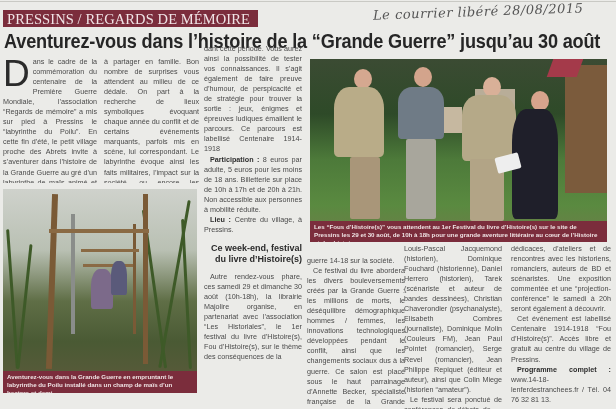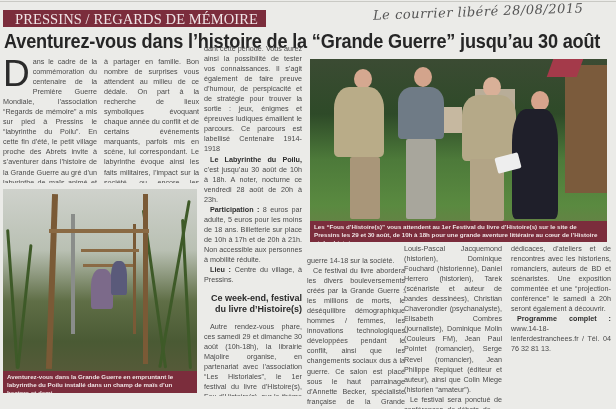--- a/index.html
+++ b/index.html
@@ -1,18 +1,18 @@
 <!DOCTYPE html>
 <html><head>
 <meta charset="utf-8">
 <style>
   html,body{margin:0;padding:0;}
   body{width:616px;height:409px;background:#ebebe8;overflow:hidden;position:relative;font-family:"Liberation Sans",sans-serif;color:#3a3a3a;}
   .topline{position:absolute;left:0;top:1px;width:616px;height:1px;background:#c9c9c4;}
-  .section-tag{position:absolute;left:3px;top:10px;height:17px;padding:0 8px 0 12px;background:#7b2d3c;color:#f0e4e6;font-family:"Liberation Serif",serif;font-size:14.5px;line-height:18px;letter-spacing:0.1px;}
+  .section-tag{position:absolute;left:3px;top:10px;height:17px;padding:0 8px 0 4px;background:#7b2d3c;color:#f0e4e6;font-family:"Liberation Serif",serif;font-size:14.5px;line-height:18px;letter-spacing:0.1px;}
   .handwriting{position:absolute;left:373px;top:4px;font-family:"DejaVu Serif",serif;font-style:italic;font-size:13px;color:#555;transform:rotate(-2deg);letter-spacing:0.5px;}
   .headline{position:absolute;left:4px;top:30px;font-family:"Liberation Sans",sans-serif;font-weight:bold;font-size:19.5px;color:#262626;letter-spacing:-0.2px;transform:scaleX(0.93);transform-origin:left;white-space:nowrap;}
   .col{position:absolute;font-size:7.2px;line-height:10.05px;color:#4a4a4a;text-align:justify;overflow:hidden;}
   .col p{margin:0;}
   .col .indent{text-indent:6px;}
   .col b{color:#2e2e2e;}
   .col1{left:3px;top:57px;width:94px;height:126px;}
   .dropcap{float:left;font-size:37px;line-height:31px;margin:1px 3px 0 0;color:#2b2b2b;font-family:"Liberation Sans",sans-serif;}
   .col2{left:104px;top:57px;width:95px;height:126px;}
   .col3{left:204px;top:44px;width:98px;height:352px;}
@@ -50,39 +50,39 @@
   <span class="dropcap">D</span>
   <span>ans le cadre de la commémoration du centenaire de la Première Guerre Mondiale, l’association “Regards de mémoire” a mis sur pied à Pressins le “labyrinthe du Poilu”. En cette fin d’été, le petit village proche des Abrets invite à s’aventurer dans l’histoire de la Grande Guerre au gré d’un labyrinthe de maïs animé et théâtralisé. Voilà une aventure ludique et pédagogique</span>
 </div>
 
 <div class="col col2">
   <span>à partager en famille. Bon nombre de surprises vous attendent au milieu de ce dédale. On part à la recherche de lieux symboliques évoquant chaque année du conflit et de certains événements marquants, parfois mis en scène, lui correspondant. Le labyrinthe évoque ainsi les faits militaires, l’impact sur la société, ou encore les progrès techniques et scientifiques réalisés pen-</span>
 </div>
 
 <div class="col col3">
   <p>dant cette période. Vous aurez ainsi la possibilité de tester vos connaissances. Il s’agit également de faire preuve d’humour, de perspicacité et de stratégie pour trouver la sortie : jeux, énigmes et épreuves ludiques émaillent le parcours. Ce parcours est labellisé Centenaire 1914-1918</p>
-  <p class="indent"><b>Le Labyrinthe du Poilu,</b><span> c’est jusqu’au 30 août de 10h à 18h. A noter, nocturne ce vendredi 28 août de 20h à 23h.</span></p>
   <p class="indent"><b>Participation :</b><span> 8 euros par adulte, 5 euros pour les moins de 18 ans. Billetterie sur place de 10h à 17h et de 20h à 21h. Non accessible aux personnes à mobilité réduite.</span></p>
   <p class="indent"><b>Lieu :</b><span> Centre du village, à Pressins.</span></p>
   <div class="subhead">Ce week-end, festival du livre d’Histoire(s)</div>
   <p class="indent">Autre rendez-vous phare, ces samedi 29 et dimanche 30 août (10h-18h), la librairie Majolire organise, en partenariat avec l’association “Les Historiales”, le 1er festival du livre d’Histoire(s), Fou d’Histoire(s), sur le thème des conséquences de la</p>
 </div>
 
 <div class="col col4">
   <p>guerre 14-18 sur la société.</p>
   <p class="indent">Ce festival du livre abordera les divers bouleversements créés par la Grande Guerre : les millions de morts, le déséquilibre démographique hommes / femmes, les innovations technologiques développées pendant le conflit, ainsi que les changements sociaux dus à la guerre. Ce salon est placé sous le haut parrainage d’Annette Becker, spécialiste française de la Grande Guerre. Il accueillera notamment</p>
 </div>
 
 <div class="col col5">
   <p>Louis-Pascal Jacquemond (historien), Dominique Fouchard (historienne), Daniel Herrero (historien), Tarek (scénariste et auteur de bandes dessinées), Christian Chaverondier (psychanalyste), Elisabeth Combres (journaliste), Dominique Molin (Couleurs FM), Jean Paul Pointet (romancier), Serge Revel (romancier), Jean Philippe Repiquet (éditeur et auteur), ainsi que Colin Miege (historien “amateur”).</p>
   <p class="indent">Le festival sera ponctué de conférences, de débats, de</p>
 </div>
 
 <div class="col col6">
   <p>dédicaces, d’ateliers et de rencontres avec les historiens, romanciers, auteurs de BD et scénaristes. Une exposition commentée et une “projection-conférence” le samedi à 20h seront également à découvrir.</p>
+  <p class="indent">Cet événement est labellisé Centenaire 1914-1918 “Fou d’Histoire(s)”. Accès libre et gratuit au centre du village de Pressins.</p>
   <p class="indent"><b>Programme complet :</b><span> www.14-18-lenferdestranchees.fr / Tél. 04 76 32 81 13.</span></p>
 </div>
 
 <div class="photo photo1">
   <div class="stalk" style="left:8px;top:40px;height:140px;transform:rotate(-4deg);"></div>
   <div class="stalk" style="left:20px;top:55px;height:125px;transform:rotate(6deg);"></div>
   <div class="stalk" style="left:150px;top:20px;height:160px;transform:rotate(-8deg);"></div>
   <div class="stalk" style="left:170px;top:10px;height:170px;transform:rotate(10deg);"></div>
   <div class="stalk" style="left:182px;top:30px;height:150px;transform:rotate(-3deg);"></div>
   <div class="post" style="left:46px;top:5px;width:6px;height:175px;transform:rotate(2deg);"></div>

